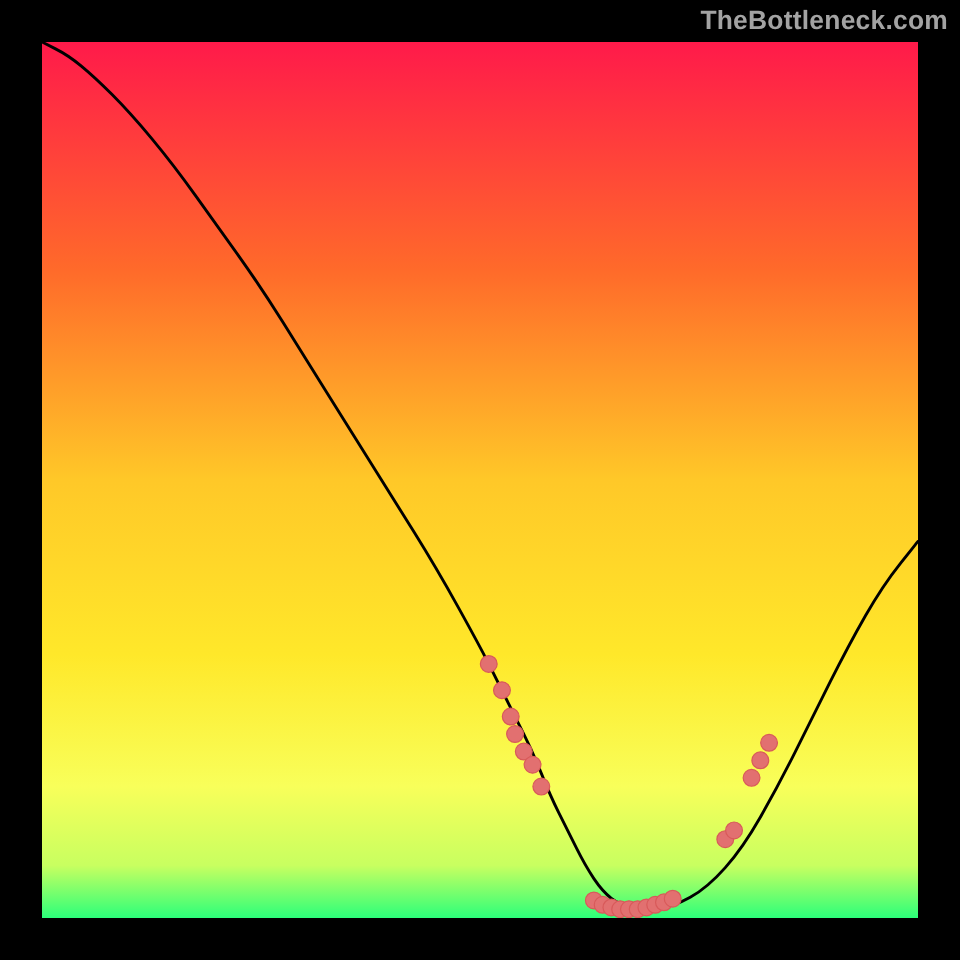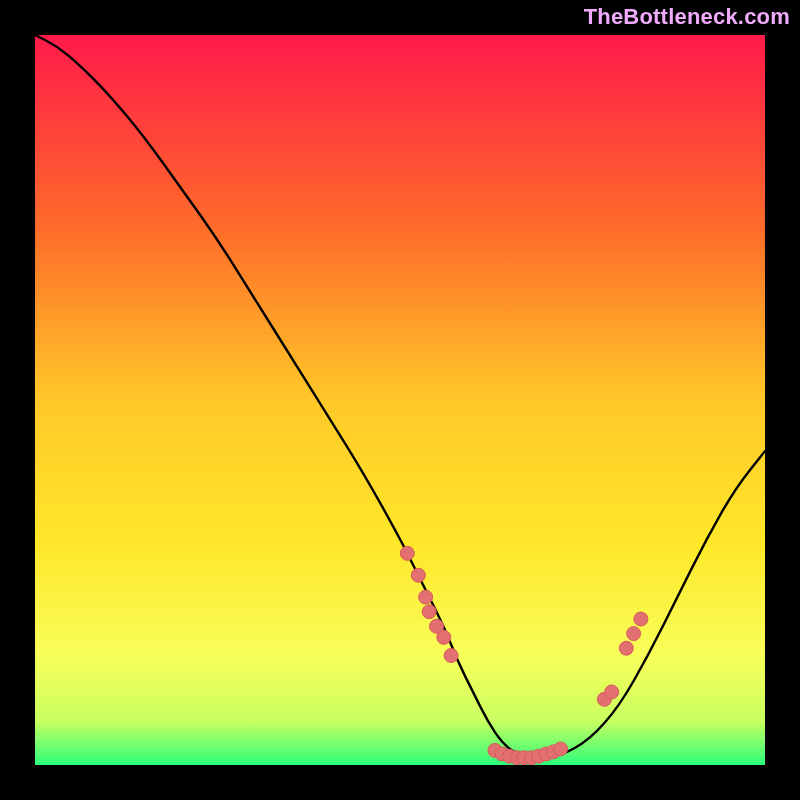--- a/index.html
+++ b/index.html
@@ -14,21 +14,21 @@
   .frame {
     position: relative;
     width: 800px;
     height: 800px;
     background: #000;
   }
   .watermark {
     position: absolute;
     top: 4px;
     right: 10px;
-    color: #f0abfc;
+    color: #a3a3a3;
     font-size: 22px;
     font-weight: 600;
     letter-spacing: 0.2px;
     z-index: 10;
   }
   .plot {
     position: absolute;
     left: 35px;
     top: 35px;
     width: 730px;

